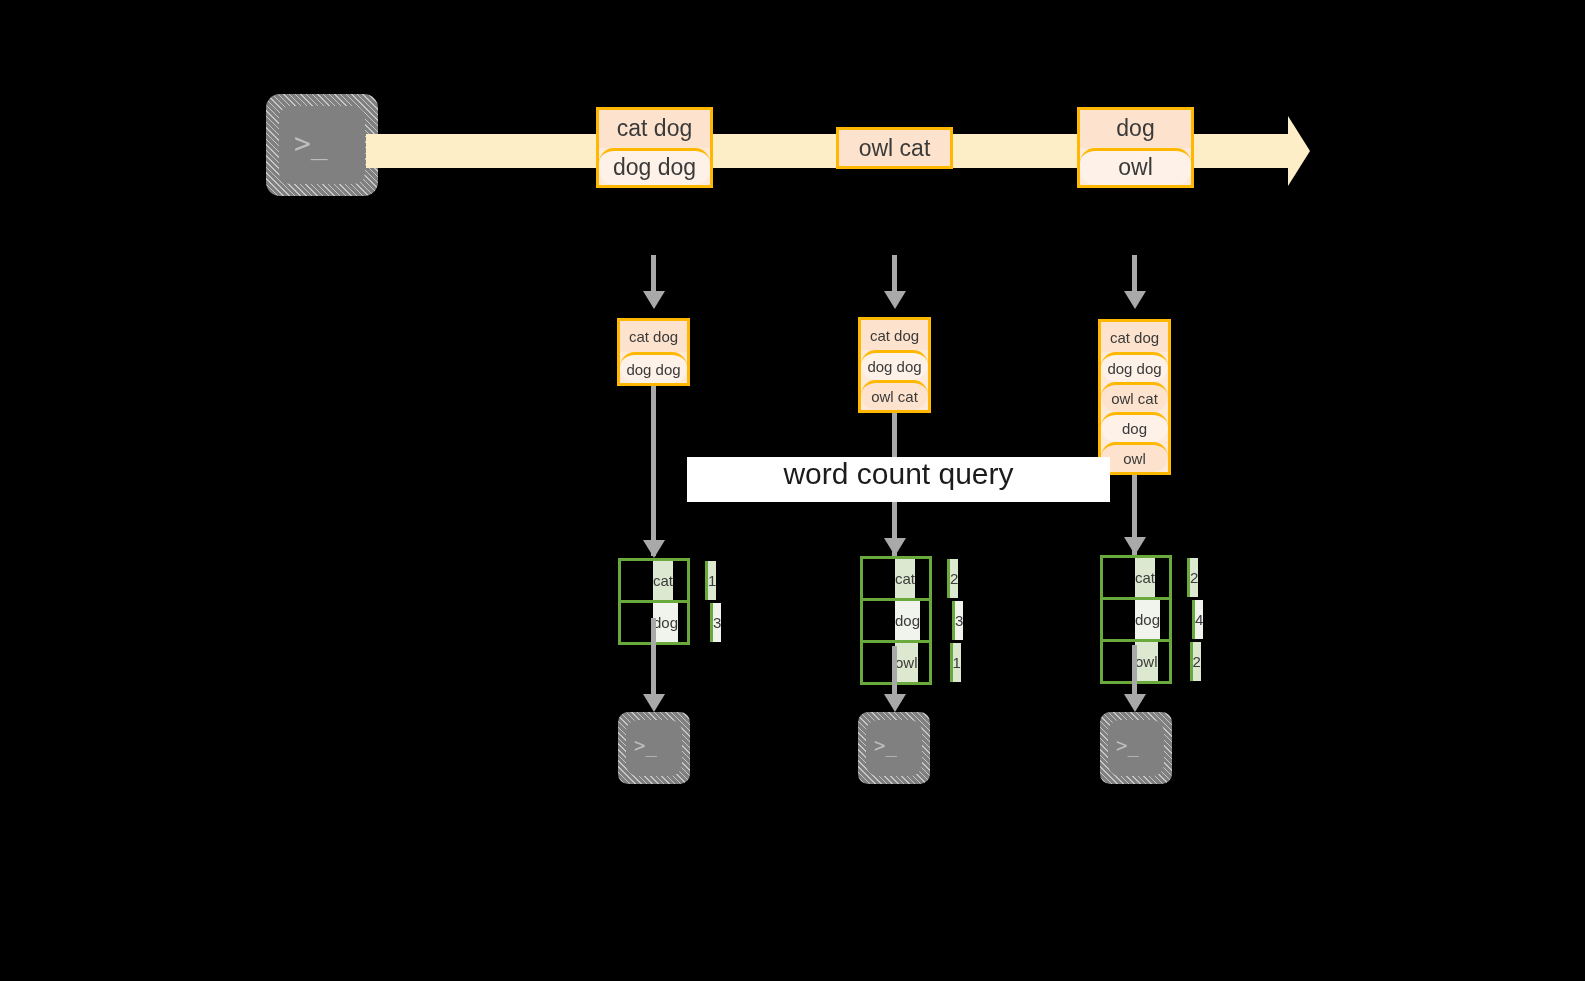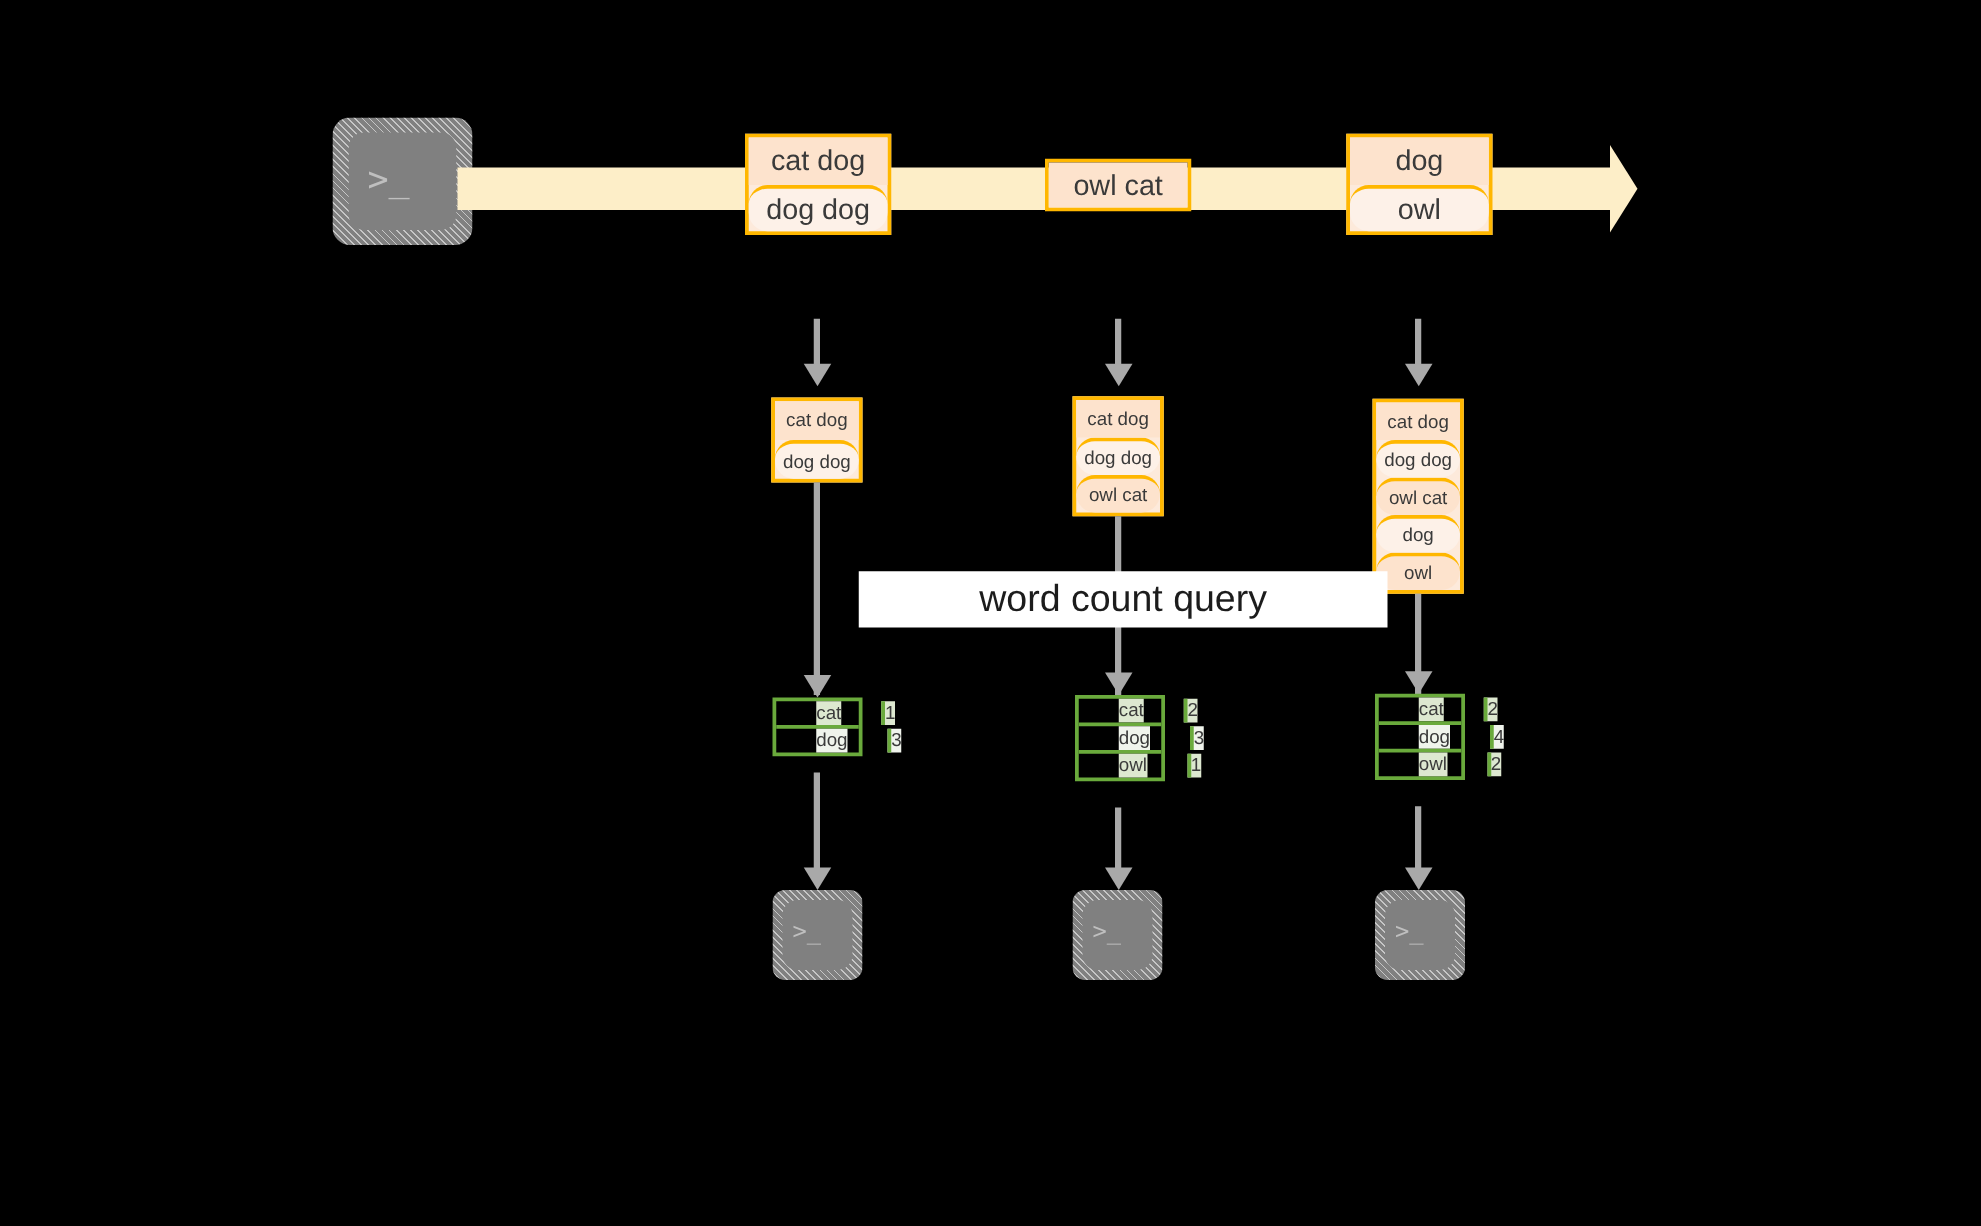--- a/index.html
+++ b/index.html
@@ -96,21 +96,21 @@
     box-sizing: border-box;
   }
   .gtable .grow + .grow { border-top: 3px solid #6aaa3c; }
   .gtable .gcell {
     display: flex;
     align-items: center;
     justify-content: center;
     font-size: 15px;
     color: #3a3a3a;
     box-sizing: border-box;
-    height: 19px;
+    height: 39px;
     white-space: nowrap;
     margin-left: 32px;
   }
   .gtable .gcell.k { width: 44px; }
   .gtable .gcell.v { width: 22px; border-left: 3px solid #6aaa3c; }
   .gtable .grow.dark  .gcell { background: #dde8d0; }
   .gtable .grow.light .gcell { background: #f0f4ec; }
 
   
   .vline {
@@ -125,21 +125,20 @@
     border-style: solid;
     border-color: #a9a9a9 transparent transparent transparent;
     border-width: 18px 11px 0 11px;
   }
 
   
   .qband {
     position: absolute;
     background: #ffffff;
     display: flex;
-    align-items: center;
     justify-content: center;
   }
   .qband span {
     font-size: 30px;
     color: #1c1c1c;
     white-space: nowrap;
   }
 </style>
 </head>
 <body>

